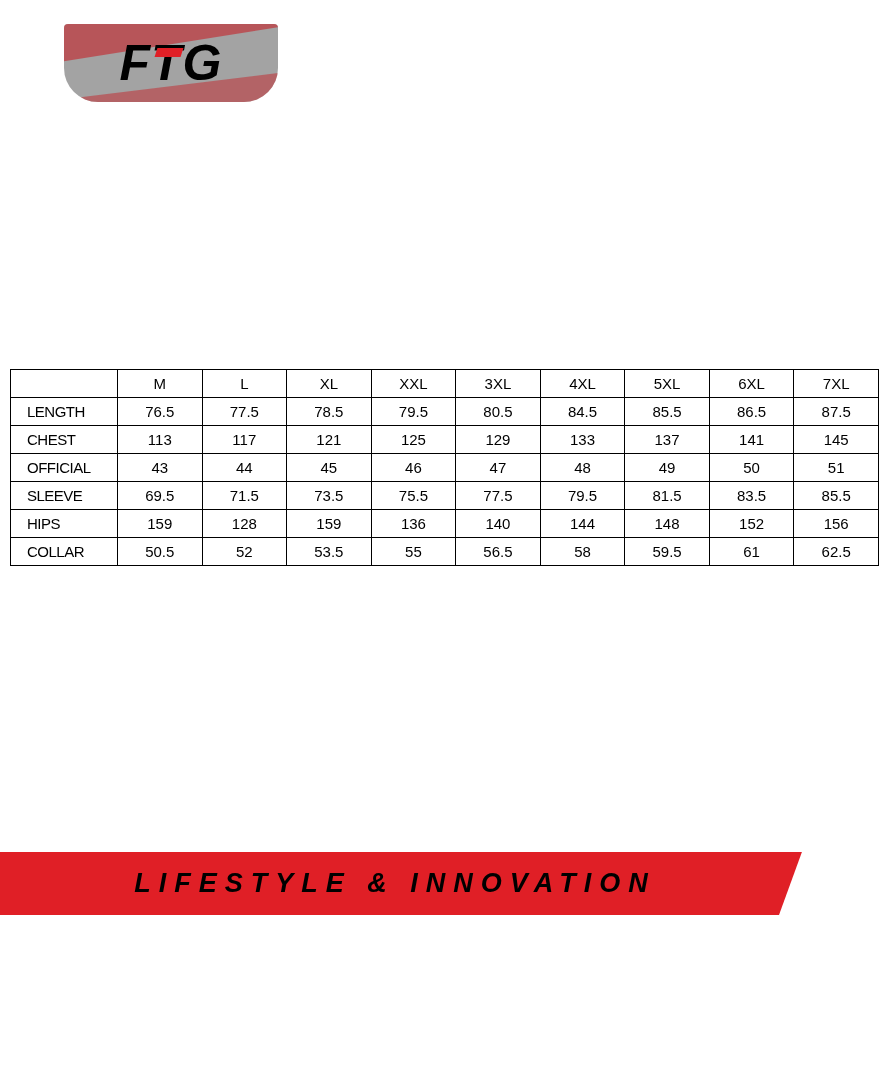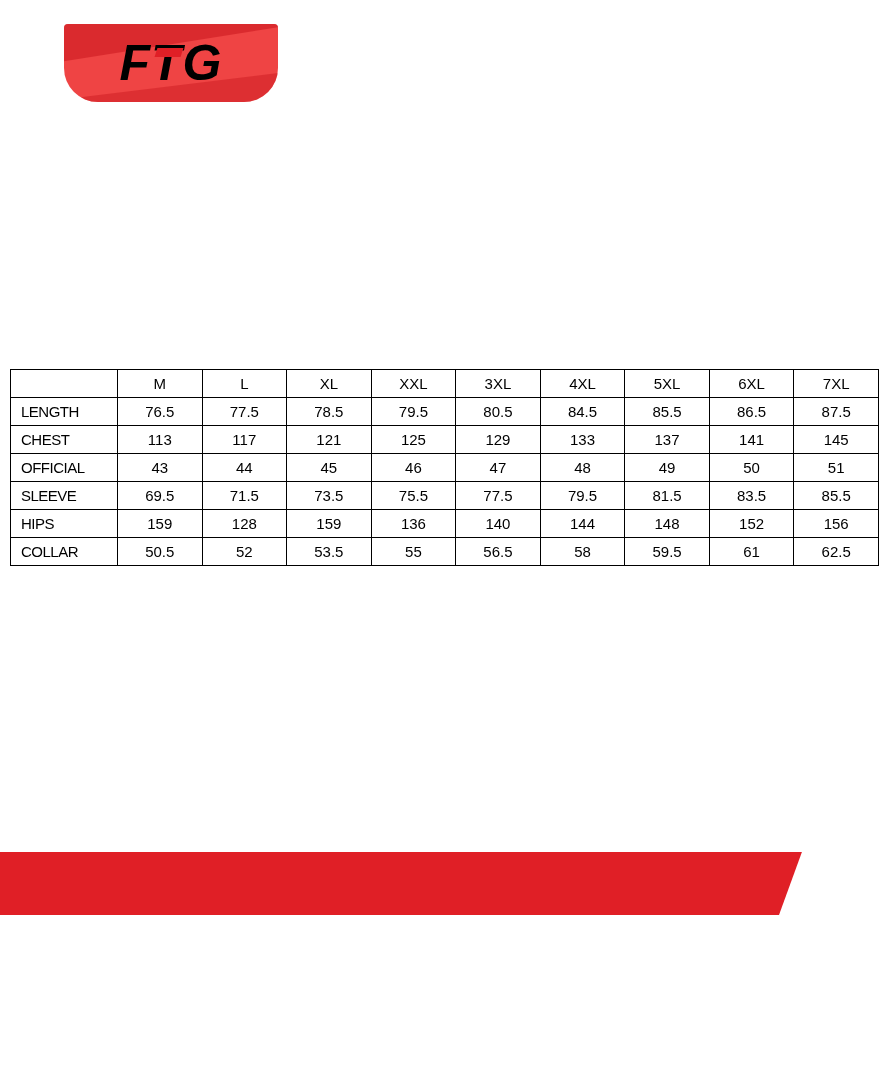--- a/index.html
+++ b/index.html
@@ -23,21 +23,21 @@
     left: 0;
     width: 889px;
     height: 125px;
   }
   .logo-badge {
     position: absolute;
     left: 64px;
     top: 24px;
     width: 214px;
     height: 78px;
-    background: #ef4444;
+    background: #a3a3a3;
     border-radius: 4px 4px 34px 34px;
     overflow: hidden;
   }
   .logo-badge .swoosh {
     position: absolute;
     left: -10px;
     top: -22px;
     width: 250px;
     height: 60px;
     background: #c8161d;
@@ -114,21 +114,21 @@
     padding: 0;
     font-weight: normal;
     color: #000000;
   }
   table.size-table th {
     font-size: 15px;
   }
   table.size-table td.rowhead,
   table.size-table th.corner {
     text-align: left;
-    padding-left: 10px;
+    padding-left: 16px;
     letter-spacing: -0.5px;
   }
   table.size-table col.first { width: 107px; }
 
   
   .footer {
     position: absolute;
     left: 0;
     top: 852px;
     width: 889px;
@@ -273,14 +273,15 @@
         <td>58</td>
         <td>59.5</td>
         <td>61</td>
         <td>62.5</td>
       </tr>
     </tbody>
   </table>
 </div>
 
 <div class="footer">
+  <div class="footer-text">LIFESTYLE &amp; INNOVATION</div>
   <div class="footer-notch"></div>
 </div>
 
 </body></html>

